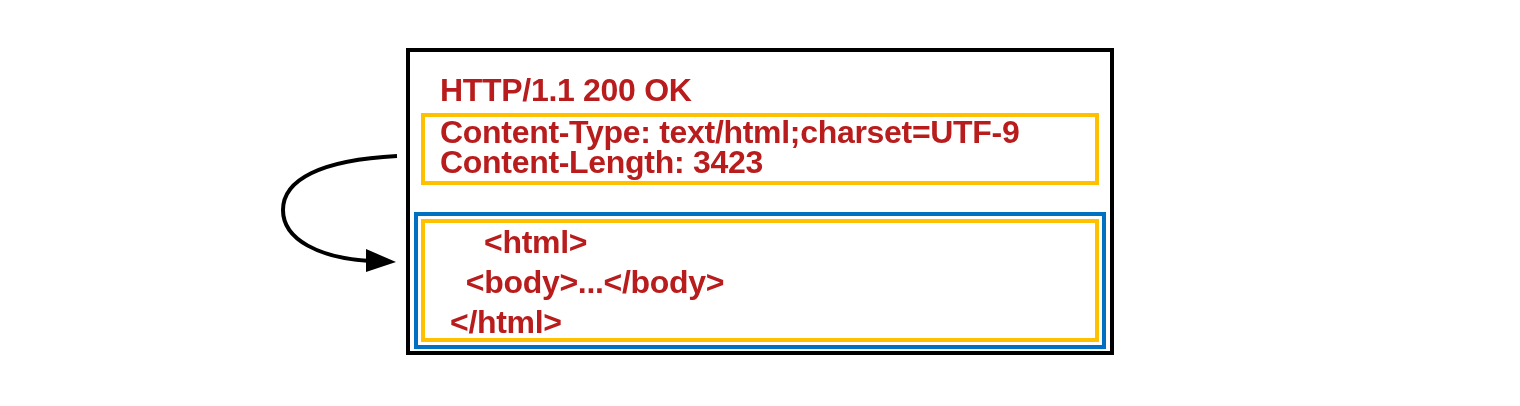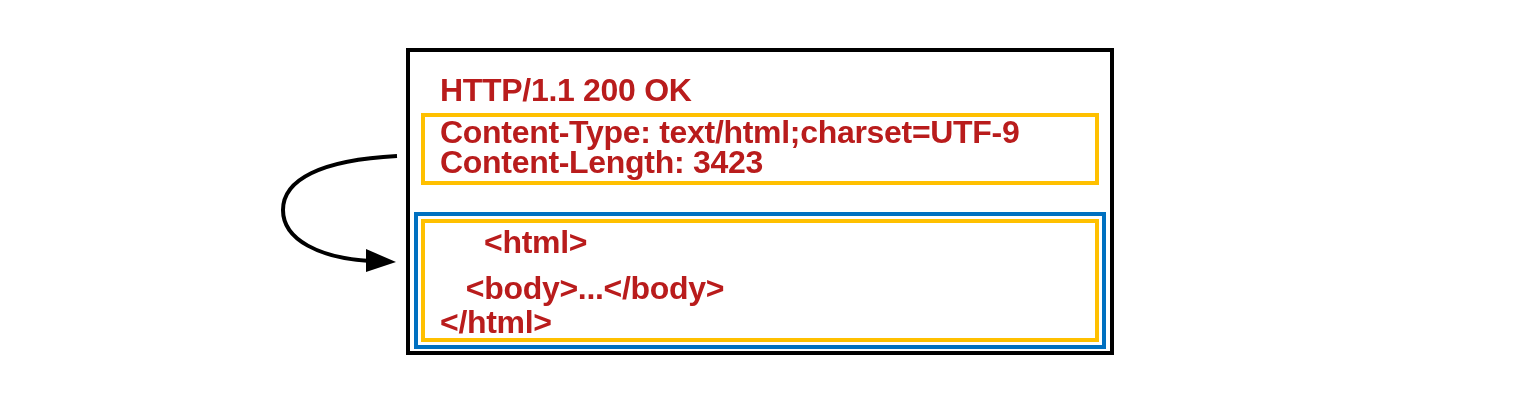--- a/index.html
+++ b/index.html
@@ -27,19 +27,19 @@
 
 <div class="line" style="left:440px; top:72px;">HTTP/1.1 200 OK</div>
 
 <div class="box-yellow" style="left:421px; top:113px; width:678px; height:72px;"></div>
 <div class="line" style="left:440px; top:114px;">Content-Type: text/html;charset=UTF-9</div>
 <div class="line" style="left:440px; top:144px;">Content-Length: 3423</div>
 
 <div class="box-blue" style="left:414px; top:212px; width:692px; height:137px;"></div>
 <div class="box-yellow" style="left:421px; top:219px; width:678px; height:123px;"></div>
 <div class="line" style="left:444px; top:224px;margin-left:40px;">&lt;html&gt;</div>
-<div class="line" style="left:440px; top:270px;">   &lt;body&gt;...&lt;/body&gt;</div>
-<div class="line" style="left:440px; top:304px;">&lt;/html&gt;</div>
+<div class="line" style="left:440px; top:264px;">   &lt;body&gt;...&lt;/body&gt;</div>
+<div class="line" style="left:450px; top:304px;">&lt;/html&gt;</div>
 
 <svg class="arrow" width="1520" height="406">
   <path d="M 397 156 C 320 160, 283 180, 283 210 C 283 240, 320 258, 370 261" fill="none" stroke="#000000" stroke-width="4"></path>
   <polygon points="366,249 396,262 366,272" fill="#000000"></polygon>
 </svg>
 
 </body></html>

